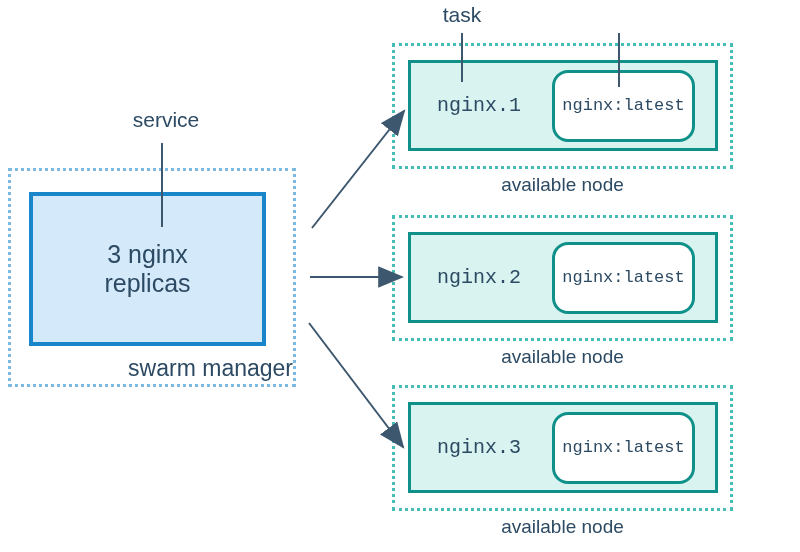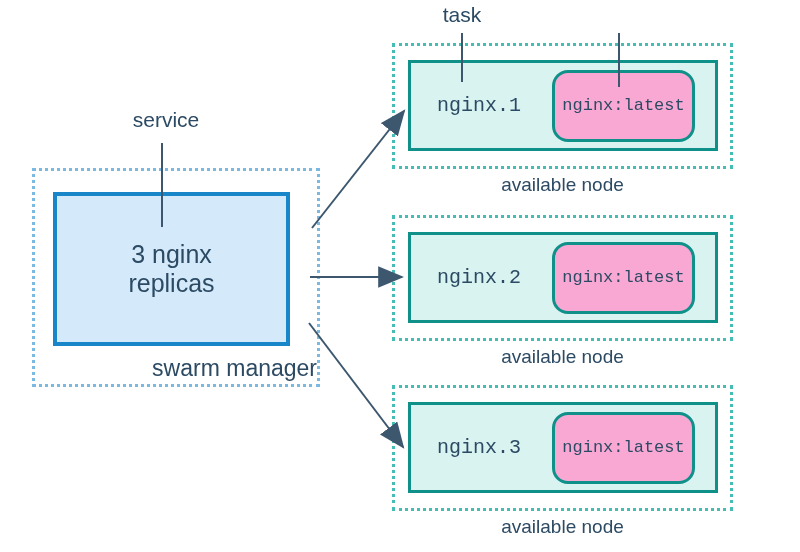--- a/index.html
+++ b/index.html
@@ -6,21 +6,21 @@
   .canvas{
     position:relative;width:800px;height:552px;background:#ffffff;overflow:hidden;
     font-family:"Liberation Sans","DejaVu Sans",sans-serif;color:var(--text,#2c4a63);
   }
   .big-label{position:absolute;font-size:21px;text-align:center;white-space:nowrap;}
   .label-service{left:96px;top:108px;width:140px;}
   .label-task{left:402px;top:3px;width:120px;}
   .label-container{left:538px;top:3px;width:160px;}
 
   .manager-dotted{
-    position:absolute;left:32px;top:168px;width:288px;height:219px;
+    position:absolute;left:8px;top:168px;width:288px;height:219px;
     box-sizing:border-box;border:3px dotted var(--manager-border-dotted,#7cb9e0);
   }
   .service-box{
     position:absolute;left:18px;top:21px;width:237px;height:154px;
     box-sizing:border-box;border:4px solid var(--service-border,#1886c9);
     background:var(--service-fill,#d4eafa);
     display:flex;align-items:center;justify-content:center;
   }
   .service-text{font-size:25px;line-height:1.16;text-align:center;max-width:130px;}
   .manager-caption{position:absolute;left:0;right:0;top:184px;text-align:right;font-size:23px;}
@@ -34,21 +34,21 @@
   .task-box{
     position:absolute;left:13px;top:14px;width:310px;height:91px;
     box-sizing:border-box;border:3px solid var(--task-border,#0f918a);
     background:var(--task-fill,#d8f3f0);
     display:flex;align-items:center;font-family:Liberation Mono, monospace;
   }
   .task-name{margin-left:26px;font-size:20px;}
   .container-box{
     position:absolute;right:20px;top:50%;transform:translateY(-50%);
     width:143px;height:72px;box-sizing:border-box;
-    border:3px solid var(--task-border,#0f918a);border-radius:16px;background:#f9a8d4;
+    border:3px solid var(--task-border,#0f918a);border-radius:16px;background:#ffffff;
     display:flex;align-items:center;justify-content:center;font-size:17px;
   }
   .node-caption{text-align:center;margin-top:5px;font-size:19px;}
 
   svg.overlay{position:absolute;left:0;top:0;pointer-events:none;z-index:5;}
   svg.overlay line{stroke:var(--arrow,#3d586e);stroke-width:2;}
   svg.overlay .ah{fill:var(--arrow,#3d586e);}
 </style>
 </head>
 <body>

